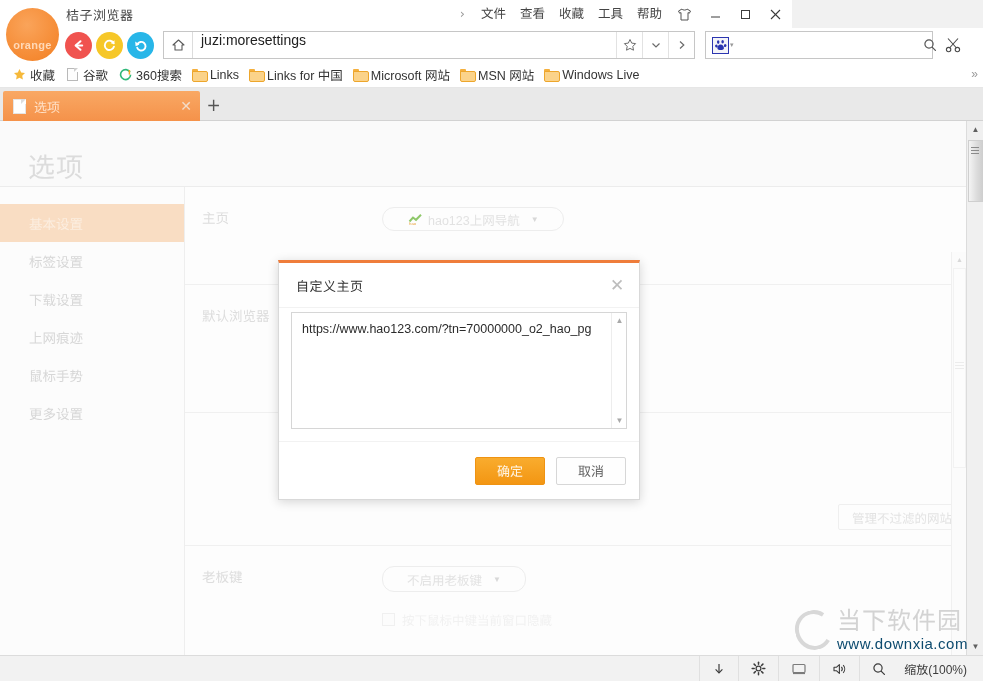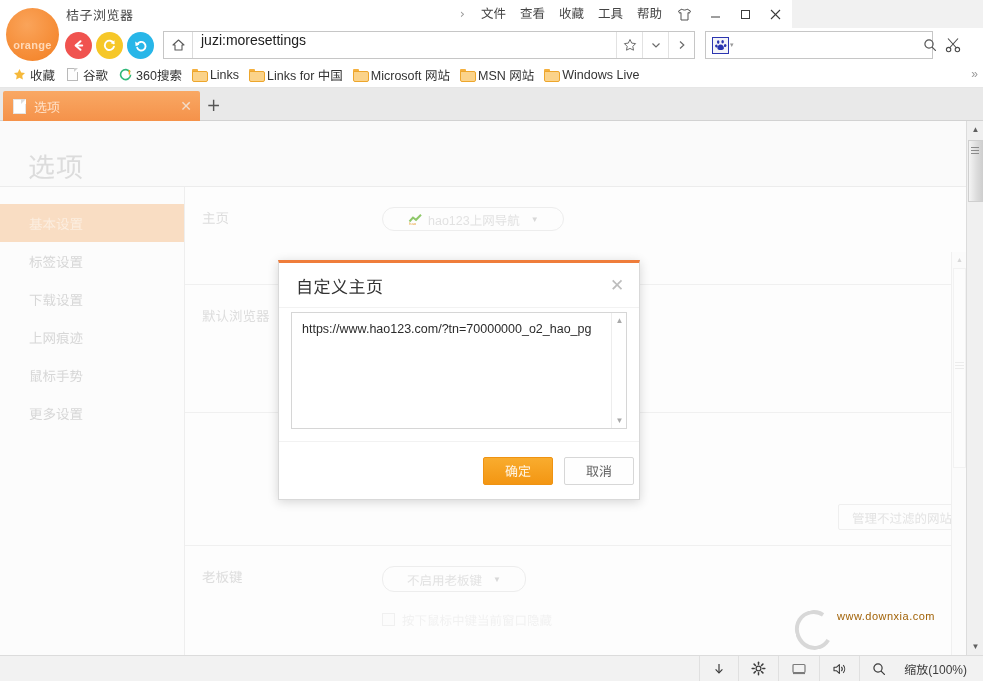--- a/index.html
+++ b/index.html
@@ -322,21 +322,21 @@
     border: 1px solid #d9d9d9;
     border-top: 3px solid #ef7d3b;
     box-shadow: 0 2px 10px rgba(0,0,0,0.16);
     z-index: 100;
   }
   .modal-head {
     height: 45px; display: flex; align-items: center;
     padding: 0 12px 0 17px;
     border-bottom: 1px solid #f2f2f2;
   }
-  .modal-title { font-size: 17px; color: #333; flex: 1 1 auto; letter-spacing: .5px;}
+  .modal-title { font-size: 13px; color: #333; flex: 1 1 auto; letter-spacing: .5px;}
   .modal-close {
     width: 20px; height: 20px; display:flex; align-items:center; justify-content:center;
     color: #bdbdbd; font-size: 17px; line-height:1;
     font-family: "DejaVu Sans", sans-serif;
   }
   .modal-body { padding: 4px 12px 0 12px; }
   .ta-wrap {
     position: relative;
     height: 117px; border: 1px solid #d6d6d6; background: #fff;
   }
@@ -353,21 +353,21 @@
   .ta-sb .arr {
     width: 15px; height: 15px; display:flex; align-items:center; justify-content:center;
     font-size: 8px; color: #a9a9a9;
   }
   .ta-sb .arr.bot { position:absolute; bottom:0; left:0; }
   .modal-foot {
     position: absolute; left: 0; bottom: 0;
     width: 100%; height: 58px;
     border-top: 1px solid #f2f2f2;
     display: flex; align-items: center; justify-content: flex-end;
-    gap: 11px; padding-right: 5px;
+    gap: 11px; padding-right: 13px;
   }
   .btn {
     width: 70px; height: 28px; font-size: 13px;
     display: flex; align-items: center; justify-content: center;
     border-radius: 2px; cursor: pointer;
   }
   .btn-ok {
     background: #f7a020;
     background: linear-gradient(#f9ac2e, #f39613);
     color: #fff4e3; border: 1px solid #ef9312;
@@ -385,21 +385,21 @@
   }
   .wm-o {
     width: 38px; height: 40px;
     border: 4px solid #d8d8d8; border-radius: 50% 50% 50% 50%/48% 48% 52% 52%;
     transform: rotate(-12deg);
     border-right-color: transparent;
     margin-top: 2px;
   }
   .wm-texts { display: flex; flex-direction: column; }
   .wm-main { font-size: 24px; color: #d3d3d3; letter-spacing: 1px; line-height: 1.05;}
-  .wm-url  { font-size: 11px; color: #a16207; letter-spacing: .5px; margin-top: 2px;}
+  .wm-url  { font-size: 15px; color: #0c4a6e; letter-spacing: .5px; margin-top: 2px;}
 
   
   .statusbar {
     position: absolute; left: 0; bottom: 0;
     width: 983px; height: 26px;
     background: #f2f2f2; border-top: 1px solid #dcdcdc;
     display: flex; align-items: center; justify-content: flex-end;
   }
   .sb-cell {
     height: 26px; padding: 0 12px;
@@ -691,20 +691,21 @@
         <i></i>
         <i></i>
         <i></i>
       </div>
     <div class="arr bot">▼</div>
   </div>
 
   <div class="watermark">
     <div class="wm-o"></div>
     <div class="wm-texts">
+      <div class="wm-main">当下软件园</div>
       <div class="wm-url">www.downxia.com</div>
     </div>
   </div>
 
   <div class="modal">
     <div class="modal-head">
       <div class="modal-title">自定义主页</div>
       <div class="modal-close">✕</div>
     </div>
     <div class="modal-body">

